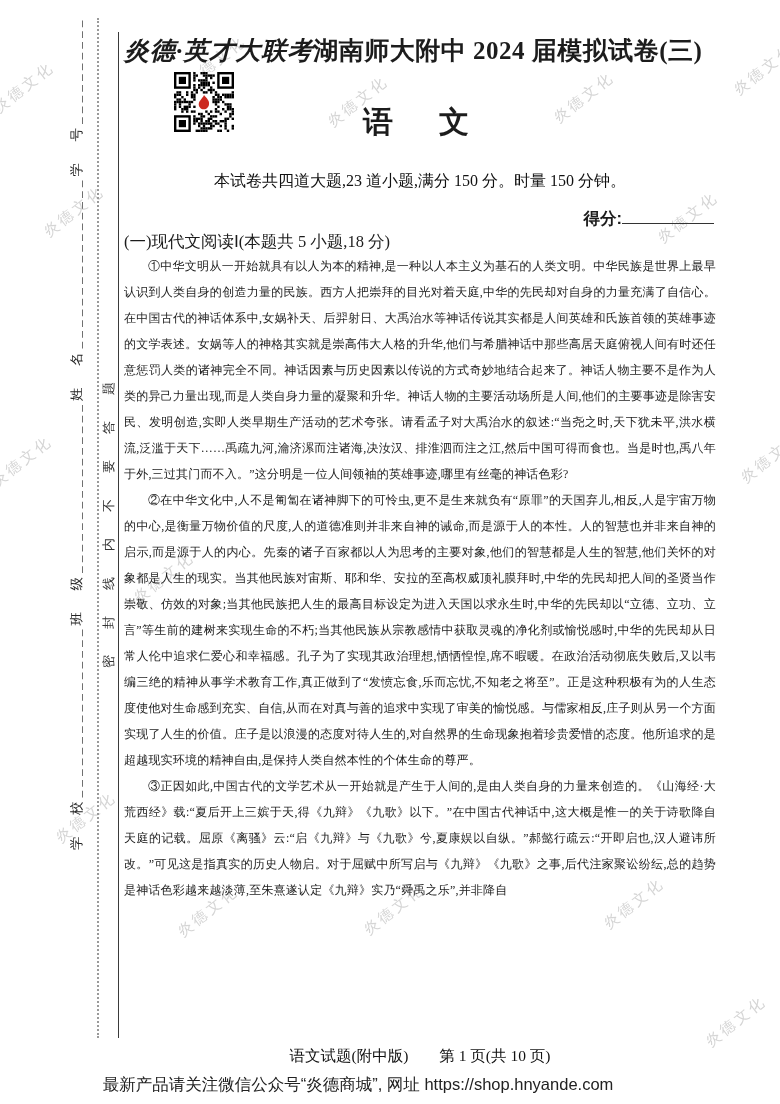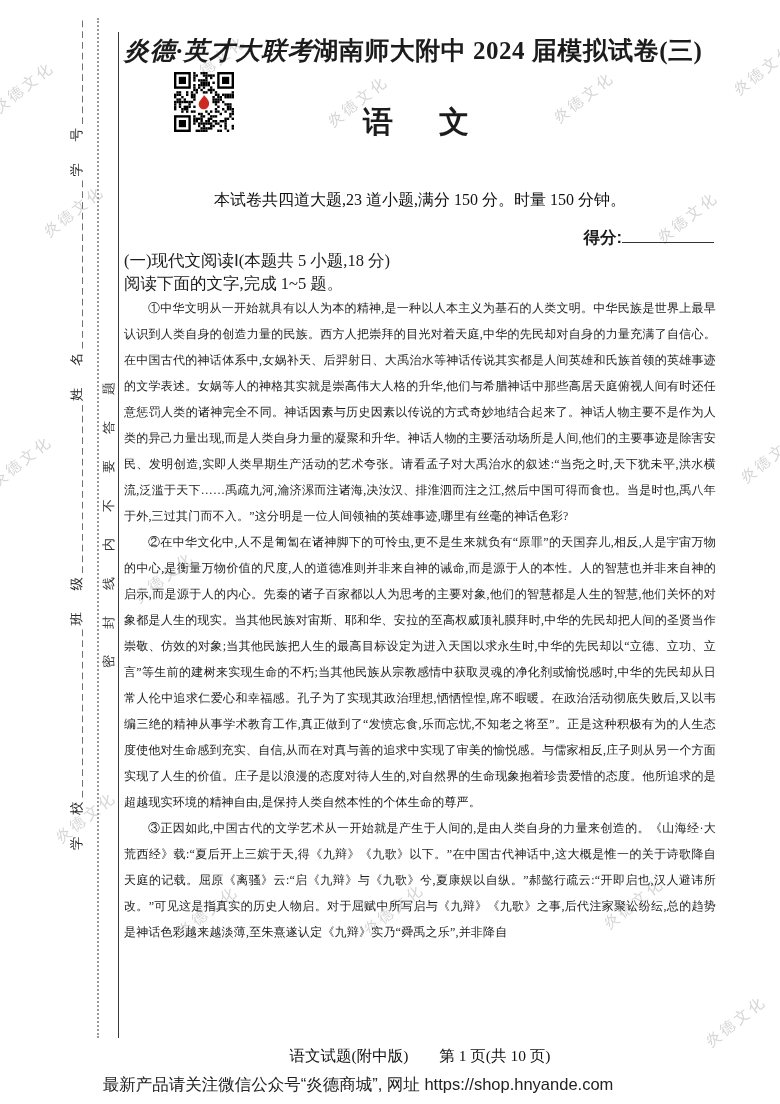--- a/index.html
+++ b/index.html
@@ -43,21 +43,21 @@
   }
   .exam-title .brand { font-weight:bold; font-style:italic; letter-spacing:1px; }
   .exam-title .rest { font-weight:bold; letter-spacing:0.5px; }
   .subject-row { position:relative; height:102px; }
   .qr { position:absolute; left:50px; top:4px; width:60px; height:60px; }
   .subject-title {
     text-align:center; font-size:30px; font-weight:bold; padding-top:34px;
     letter-spacing:8px;
     font-family:"Liberation Sans", sans-serif;
   }
-  .paper-info { text-align:center; font-size:16px; margin-top:20px; color:#111; }
+  .paper-info { text-align:center; font-size:16px; margin-top:1px; color:#111; }
   .score-row { text-align:right; margin-top:16px; padding-right:2px;
     font-size:16.5px; font-weight:bold; font-family:"Liberation Sans", sans-serif; }
   .score-line { display:inline-block; width:92px; border-bottom:1.5px solid #333;
     height:14px; vertical-align:baseline; }
   .part-heading {
     font-size:17.5px; font-weight:bold; margin-top:8px; line-height:24px;
     font-family:"Liberation Sans", sans-serif;
   }
   .sub-heading, .instruction { font-size:16.5px; line-height:23px; }
   .article p {
@@ -317,21 +317,20 @@
       <div class="subject-title">语　文</div>
     </div>
 
     <div class="paper-info">本试卷共四道大题,23 道小题,满分 150 分。时量 150 分钟。</div>
 
     <div class="score-row">
       <span>得分:</span><span class="score-line"></span>
     </div>
 
     <div class="sub-heading">(一)现代文阅读Ⅰ(本题共 5 小题,18 分)</div>
-    <div class="instruction">阅读下面的文字,完成 1~5 题。</div>
 
     <div class="article">
       <p>①中华文明从一开始就具有以人为本的精神,是一种以人本主义为基石的人类文明。中华民族是世界上最早认识到人类自身的创造力量的民族。西方人把崇拜的目光对着天庭,中华的先民却对自身的力量充满了自信心。在中国古代的神话体系中,女娲补天、后羿射日、大禹治水等神话传说其实都是人间英雄和氏族首领的英雄事迹的文学表述。女娲等人的神格其实就是崇高伟大人格的升华,他们与希腊神话中那些高居天庭俯视人间有时还任意惩罚人类的诸神完全不同。神话因素与历史因素以传说的方式奇妙地结合起来了。神话人物主要不是作为人类的异己力量出现,而是人类自身力量的凝聚和升华。神话人物的主要活动场所是人间,他们的主要事迹是除害安民、发明创造,实即人类早期生产活动的艺术夸张。请看孟子对大禹治水的叙述:“当尧之时,天下犹未平,洪水横流,泛滥于天下……禹疏九河,瀹济漯而注诸海,决汝汉、排淮泗而注之江,然后中国可得而食也。当是时也,禹八年于外,三过其门而不入。”这分明是一位人间领袖的英雄事迹,哪里有丝毫的神话色彩?</p>
       <p>②在中华文化中,人不是匍匐在诸神脚下的可怜虫,更不是生来就负有“原罪”的天国弃儿,相反,人是宇宙万物的中心,是衡量万物价值的尺度,人的道德准则并非来自神的诫命,而是源于人的本性。人的智慧也并非来自神的启示,而是源于人的内心。先秦的诸子百家都以人为思考的主要对象,他们的智慧都是人生的智慧,他们关怀的对象都是人生的现实。当其他民族对宙斯、耶和华、安拉的至高权威顶礼膜拜时,中华的先民却把人间的圣贤当作崇敬、仿效的对象;当其他民族把人生的最高目标设定为进入天国以求永生时,中华的先民却以“立德、立功、立言”等生前的建树来实现生命的不朽;当其他民族从宗教感情中获取灵魂的净化剂或愉悦感时,中华的先民却从日常人伦中追求仁爱心和幸福感。孔子为了实现其政治理想,恓恓惶惶,席不暇暖。在政治活动彻底失败后,又以韦编三绝的精神从事学术教育工作,真正做到了“发愤忘食,乐而忘忧,不知老之将至”。正是这种积极有为的人生态度使他对生命感到充实、自信,从而在对真与善的追求中实现了审美的愉悦感。与儒家相反,庄子则从另一个方面实现了人生的价值。庄子是以浪漫的态度对待人生的,对自然界的生命现象抱着珍贵爱惜的态度。他所追求的是超越现实环境的精神自由,是保持人类自然本性的个体生命的尊严。</p>
       <p>③正因如此,中国古代的文学艺术从一开始就是产生于人间的,是由人类自身的力量来创造的。《山海经·大荒西经》载:“夏后开上三嫔于天,得《九辩》《九歌》以下。”在中国古代神话中,这大概是惟一的关于诗歌降自天庭的记载。屈原《离骚》云:“启《九辩》与《九歌》兮,夏康娱以自纵。”郝懿行疏云:“开即启也,汉人避讳所改。”可见这是指真实的历史人物启。对于屈赋中所写启与《九辩》《九歌》之事,后代注家聚讼纷纭,总的趋势是神话色彩越来越淡薄,至朱熹遂认定《九辩》实乃“舜禹之乐”,并非降自</p>
     </div>
   </div>
 
   <div class="footer-page">语文试题(附中版)　　第 1 页(共 10 页)</div>
   <div class="footer-promo">最新产品请关注微信公众号“炎德商城”, 网址 https://shop.hnyande.com</div>

